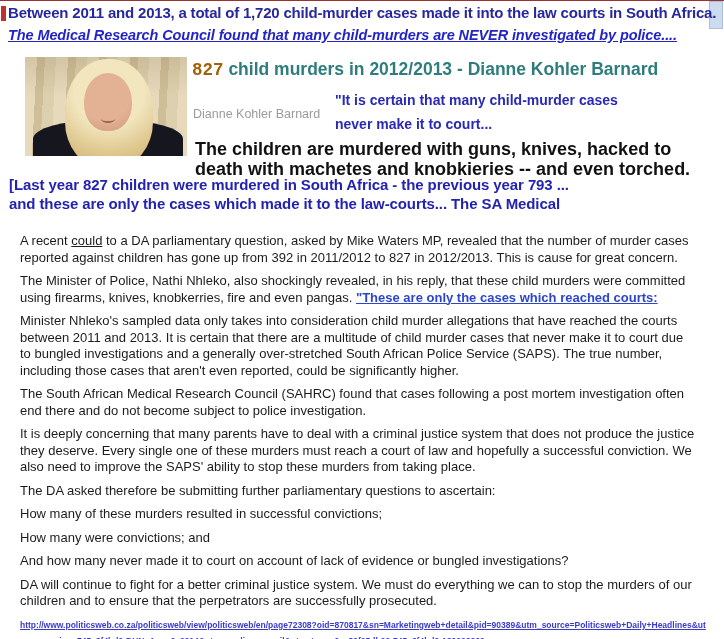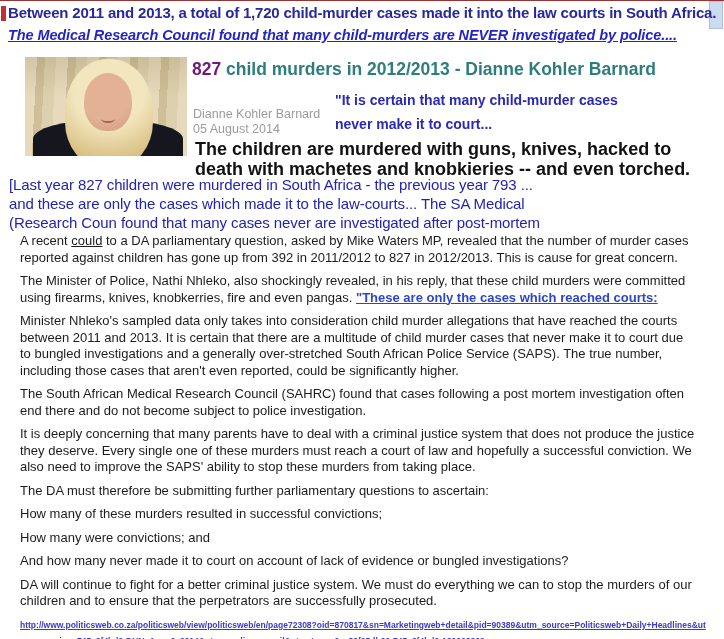--- a/index.html
+++ b/index.html
@@ -53,38 +53,38 @@
   .photo .smile{
     position:absolute;left:76px;top:58px;width:14px;height:6px;
     border-bottom:2px solid #a9624e;border-radius:0 0 50% 50%;
   }
 
   
   .title{
     position:absolute;left:192px;top:58px;width:478px;
     font-size:17.5px;font-weight:bold;line-height:22px;color:#2e7d7d;
   }
-  .title .num{color:#701a75;}
+  .title .num{color:#a16207;font-family:Liberation Mono, monospace;}
   .byline{
     position:absolute;left:193px;top:107px;width:150px;
     color:#9b9b9b;font-size:12.5px;line-height:15px;
   }
   .pull-quote{
     position:absolute;left:335px;top:88px;width:292px;
     color:#2929b4;font-size:14px;font-weight:bold;line-height:24px;
   }
   .standfirst{
     position:absolute;left:195px;top:139px;width:505px;
     color:#111111;font-size:18px;font-weight:bold;line-height:20px;
   }
 
   
   .lead{
     position:absolute;left:9px;top:175px;width:706px;
-    color:#2323b0;font-size:15px;font-weight:normal;line-height:19px;
+    color:#2323b0;font-size:15px;font-weight:bold;line-height:19px;
     white-space:nowrap;letter-spacing:-0.1px;
   }
 
   
   .body{
     position:absolute;left:20px;top:233px;width:676px;
     color:#1c1c1c;font-size:13px;line-height:16.5px;
   }
   .body p{margin:0 0 7px 0;}
   .link-plain{text-decoration:underline;cursor:pointer;}
@@ -116,42 +116,40 @@
     <div class="face"></div>
     <div class="smile"></div>
   </div>
 
   <div class="title">
     <span class="num">827</span><span> child murders in 2012/2013 - Dianne Kohler Barnard</span>
   </div>
 
   <div class="byline">
     <div>Dianne Kohler Barnard</div>
-    <div>05 August 2014</div>
   </div>
 
   <div class="pull-quote">"It is certain that many child-murder cases never make it to court...</div>
 
   <div class="standfirst">The children are murdered with guns, knives, hacked to death with machetes and knobkieries -- and even torched.</div>
 
   <div class="lead">
     <div>[Last year 827 children were murdered in South Africa - the previous year 793 ...</div>
     <div>and these are only the cases which made it to the law-courts... The SA Medical</div>
-    <div>(Research Coun found that many cases never are investigated after post-mortem</div>
   </div>
 
   <div class="body">
     <p><span>A recent </span><span class="link-plain">could</span><span> to a DA parliamentary question, asked by Mike Waters MP, revealed that the number of murder cases reported against children has gone up from 392 in 2011/2012 to 827 in 2012/2013. This is cause for great concern.</span></p>
 
     <p><span>The Minister of Police, Nathi Nhleko, also shockingly revealed, in his reply, that these child murders were committed using firearms, knives, knobkerries, fire and even pangas.   </span><span class="courts-link">"These are only the cases which reached courts:</span></p>
 
     <p>Minister Nhleko's sampled data only takes into consideration child murder allegations that have reached the courts between 2011 and 2013. It is certain that there are a multitude of child murder cases that never make it to court due to bungled investigations and a generally over-stretched South African Police Service (SAPS). The true number, including those cases that aren't even reported, could be significantly higher.</p>
     <p>The South African Medical Research Council (SAHRC) found that cases following a post mortem investigation often end there and do not become subject to police investigation.</p>
     <p>It is deeply concerning that many parents have to deal with a criminal justice system that does not produce the justice they deserve. Every single one of these murders must reach a court of law and hopefully a successful conviction. We also need to improve the SAPS' ability to stop these murders from taking place.</p>
-    <p>The DA must therefore be submitting further parliamentary questions to ascertain:</p>
+    <p>The DA asked therefore be submitting further parliamentary questions to ascertain:</p>
     <p>How many of these murders resulted in successful convictions;</p>
     <p>How many were convictions; and</p>
     <p>And how many never made it to court on account of lack of evidence or bungled investigations?</p>
     <p>DA will continue to fight for a better criminal justice system. We must do everything we can to stop the murders of our children and to ensure that the perpetrators are successfully prosecuted.</p>
 
     <div class="url">http://www.politicsweb.co.za/politicsweb/view/politicsweb/en/page72308?oid=870817&amp;sn=Marketingweb+detail&amp;pid=90389&amp;utm_source=Politicsweb+Daily+Headlines&amp;utm_campaign=745c3f4bd9-DHN_Aug_6_2014&amp;utm_medium=email&amp;utm_term=0_a80f25db99-745c3f4bd9-130023369</div>
   </div>
 
 </div>
 

